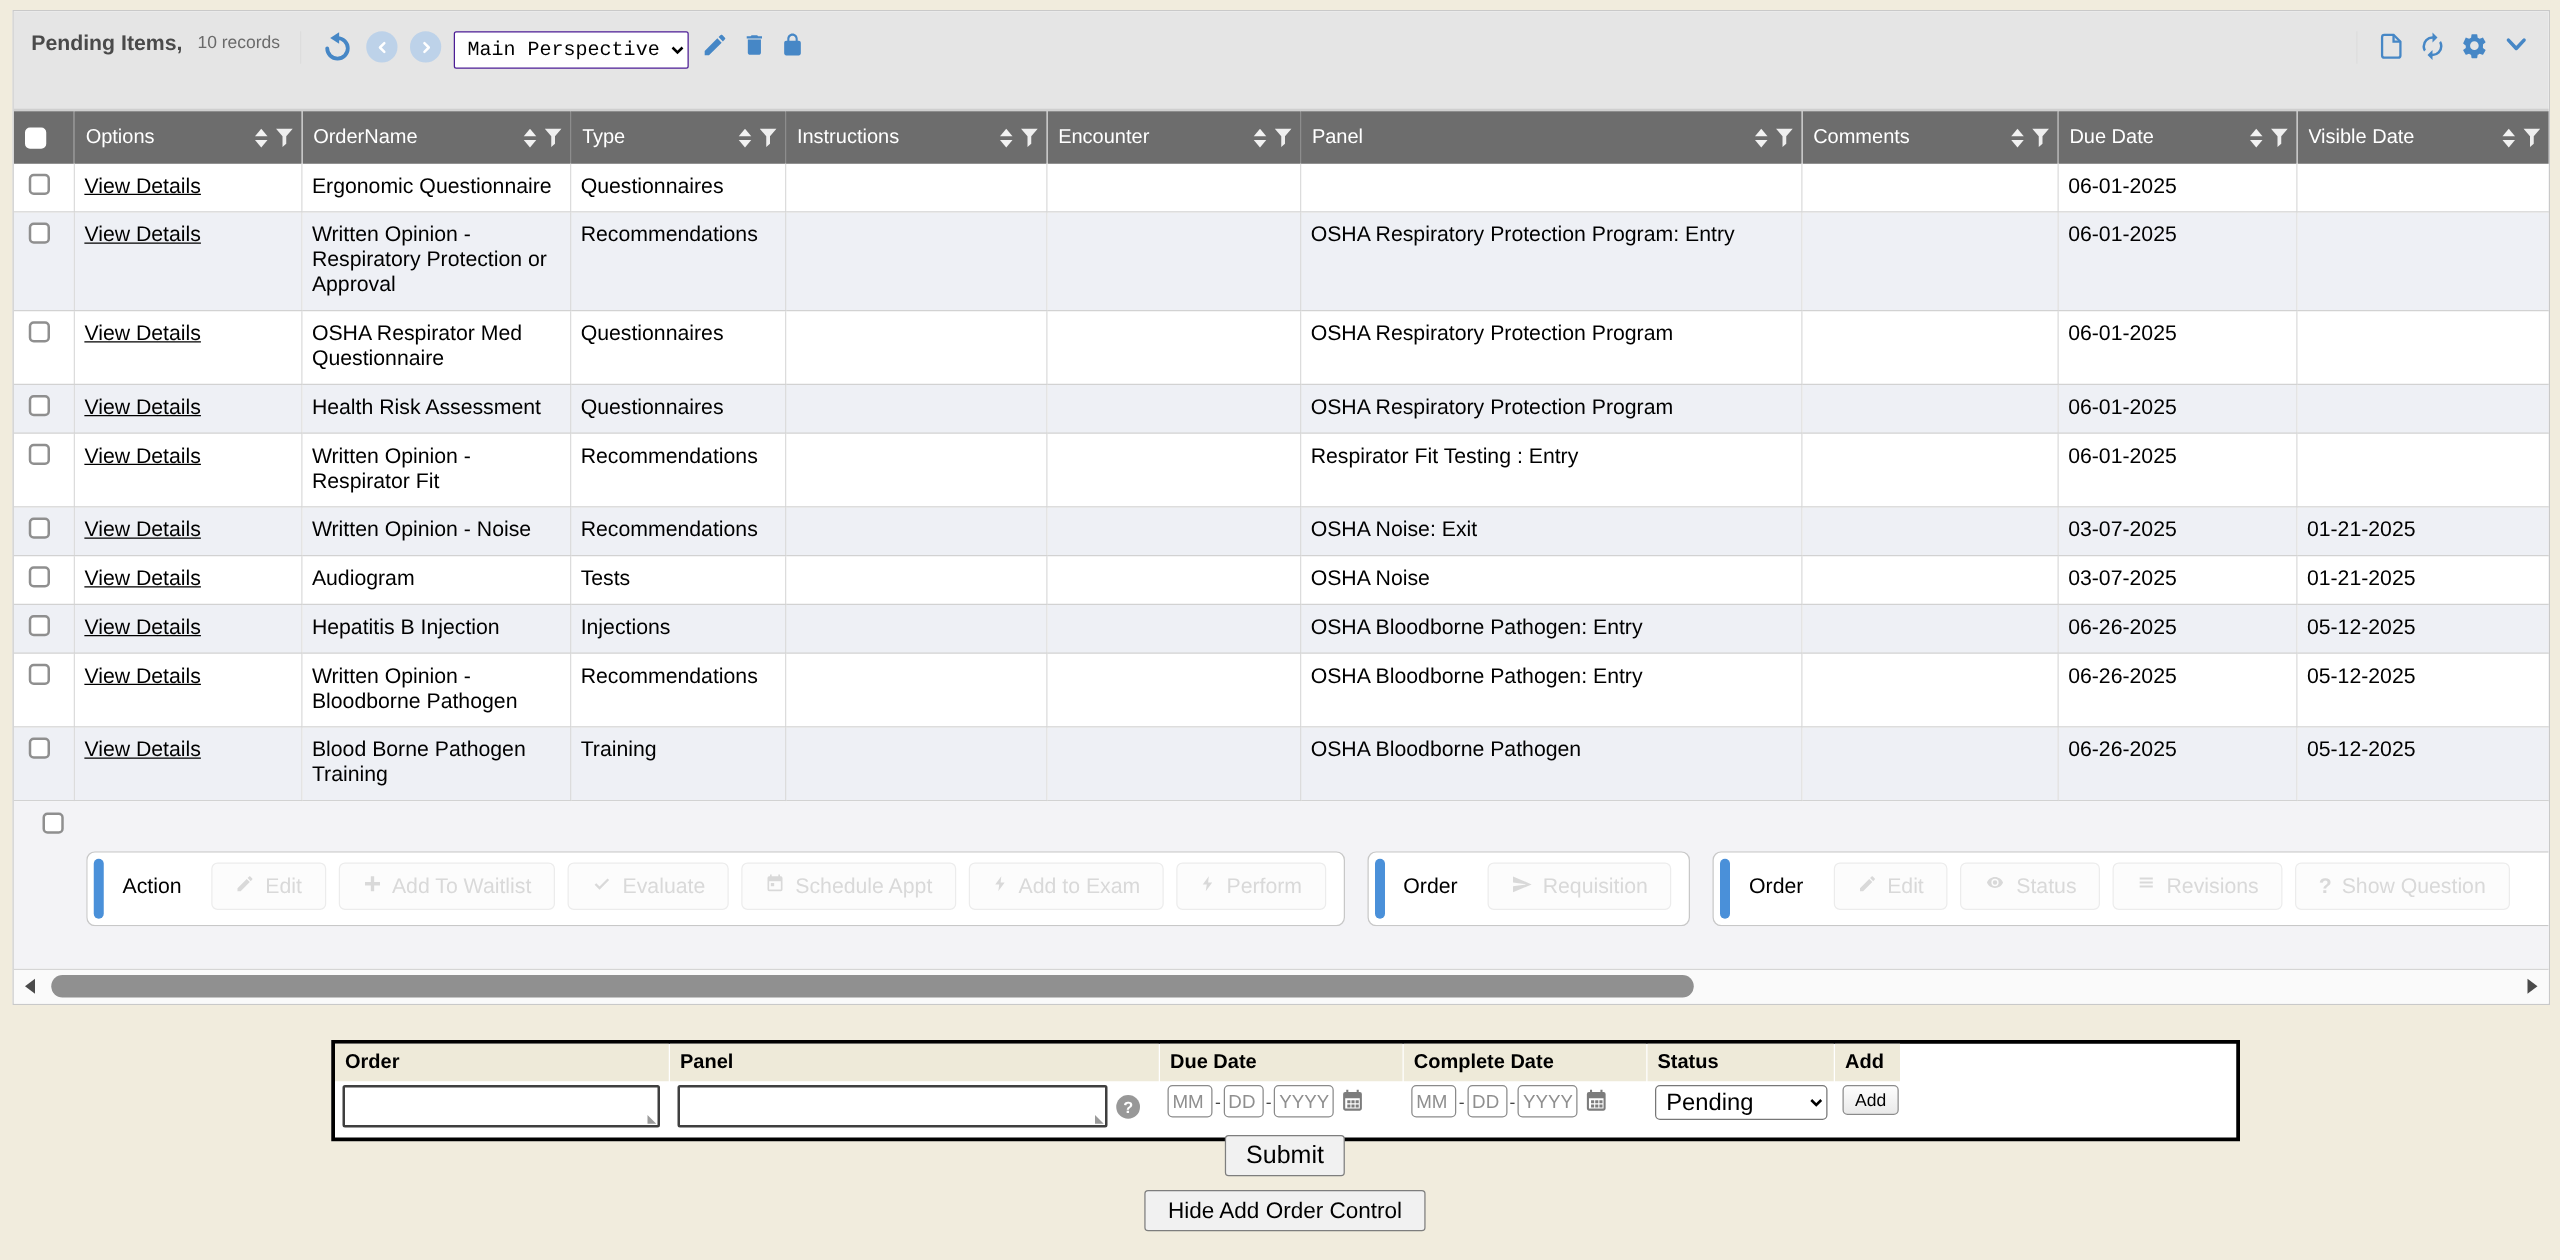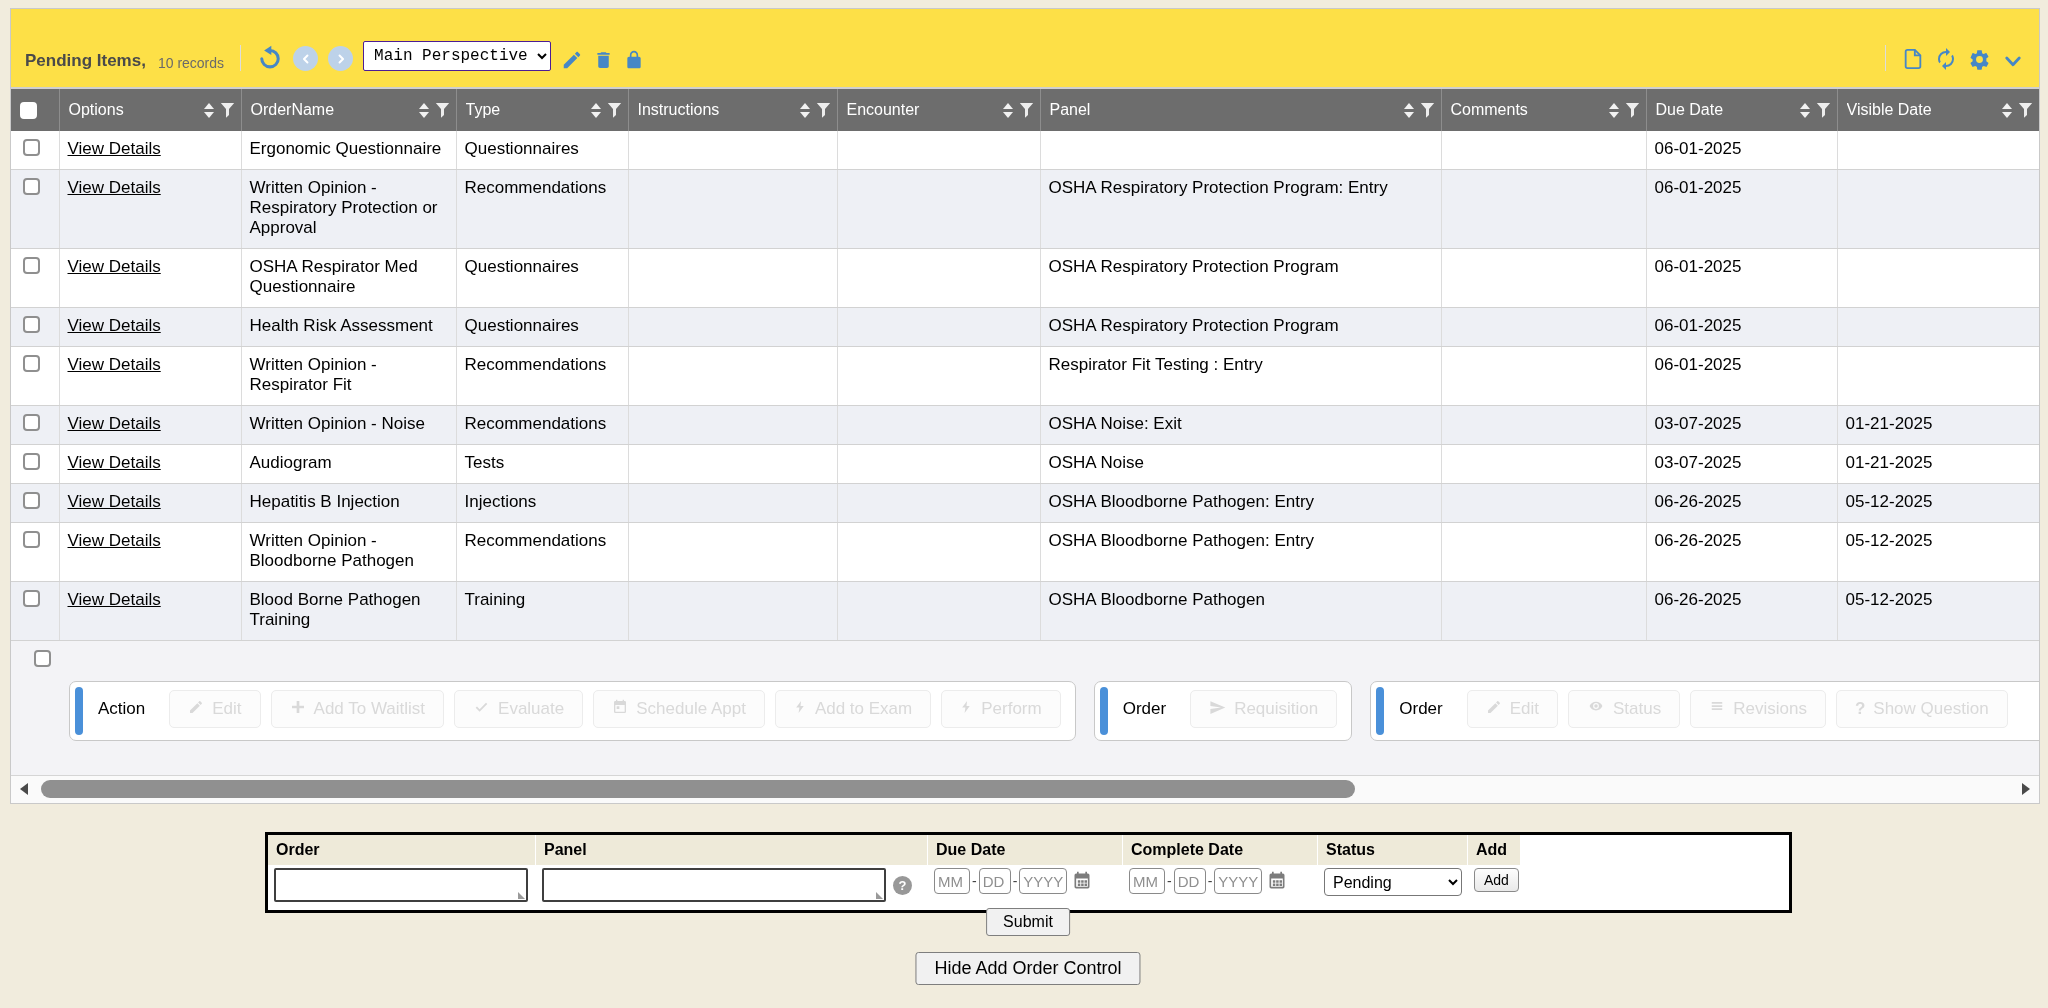--- a/index.html
+++ b/index.html
@@ -4,22 +4,22 @@
 <style>
   html,body{margin:0;padding:0;}
   body{width:2048px;height:1008px;overflow:hidden;font-family:"Liberation Sans",sans-serif;}
   .page{position:relative;width:2048px;height:1008px;background:#f1ecdd;}
 
   
   .widget{position:absolute;left:10px;top:8px;width:2028px;height:794px;background:#fff;
           border:1px solid #c9c9c9;display:flex;flex-direction:column;overflow:hidden;}
 
   
-  .toolbar{height:46px;flex:0 0 46px;display:flex;align-items:flex-end;padding:16px 14px;gap:10px;
-           border-bottom:2px solid #cfcfcf;background:#fde047;}
+  .toolbar{height:46px;flex:0 0 46px;display:flex;align-items:flex-start;padding:16px 14px;gap:10px;
+           border-bottom:2px solid #cfcfcf;background:#e5e5e5;}
   .tb-title{font-size:17px;font-weight:bold;color:#4a4a4a;}
   .tb-records{font-size:14px;color:#6a6a6a;margin-left:2px;}
   .tb-sep{width:1px;height:26px;background:#ddd;margin:0 6px;}
   .tb-icon{color:#4687c6;display:inline-flex;align-items:center;justify-content:center;cursor:pointer;}
   .tb-icon svg{display:block;}
   .circle-btn{width:25px;height:25px;border-radius:50%;background:#bdd2e9;display:inline-flex;
               align-items:center;justify-content:center;cursor:pointer;}
   .perspective-select{height:30px;font-size:16px;font-family:Liberation Mono, monospace;
               border:1px solid #4c1d95;border-radius:2px;background:#fff;padding:2px 6px;min-width:150px;}
   .tb-spacer{flex:1;}
@@ -90,26 +90,26 @@
   .help-badge{display:inline-flex;align-items:center;justify-content:center;width:19px;height:19px;
               border-radius:50%;background:#989898;color:#fff;font-size:13px;font-weight:bold;margin-left:4px;cursor:pointer;}
   .ic-input{width:242px;height:24px;border:1px solid #999;border-radius:4px;padding:2px 6px;
             font-size:15px;font-family:"Liberation Sans",sans-serif;}
   .d-in{height:22px;border:1px solid #8a8a8a;border-radius:4px;padding:1px 3px;font-size:15px;
         font-family:"Liberation Sans",sans-serif;color:#a21caf;}
   .d-in::placeholder{color:#8f8f8f;}
   .d-mm{width:28px;} .d-dd{width:24px;} .d-yy{width:40px;}
   .d-dash{color:#444;font-size:14px;margin:0 -1px;}
   .cal-icon{color:#7c7c7c;margin-left:2px;cursor:pointer;display:inline-flex;}
-  .status-select{width:138px;height:28px;font-size:16px;border:1px solid #777;border-radius:4px;
+  .status-select{width:138px;height:28px;font-size:19px;border:1px solid #777;border-radius:4px;
                  background:#fff;font-family:"Liberation Sans",sans-serif;padding:2px 4px;}
   .add-btn{font-size:14px;padding:3px 9px;border:1px solid #8a8a8a;border-radius:4px;
            background:linear-gradient(#fdfdfd,#e9e9e9);cursor:pointer;font-family:"Liberation Sans",sans-serif;}
   .submit-btn{position:absolute;left:1028px;top:908px;transform:translateX(-50%);
-              font-size:16px;padding:4px 16px;background:#f1f1f1;border:1px solid #7e7e7e;
+              font-size:20px;padding:4px 16px;background:#f1f1f1;border:1px solid #7e7e7e;
               border-radius:3px;cursor:pointer;font-family:"Liberation Sans",sans-serif;}
   .hide-btn{position:absolute;left:1028px;top:952px;transform:translateX(-50%);
               font-size:18px;padding:5px 18px;background:#f1f1f1;border:1px solid #7e7e7e;
               border-radius:3px;cursor:pointer;font-family:"Liberation Sans",sans-serif;}
 </style>
 </head>
 <body>
 
 <div class="page">
 

